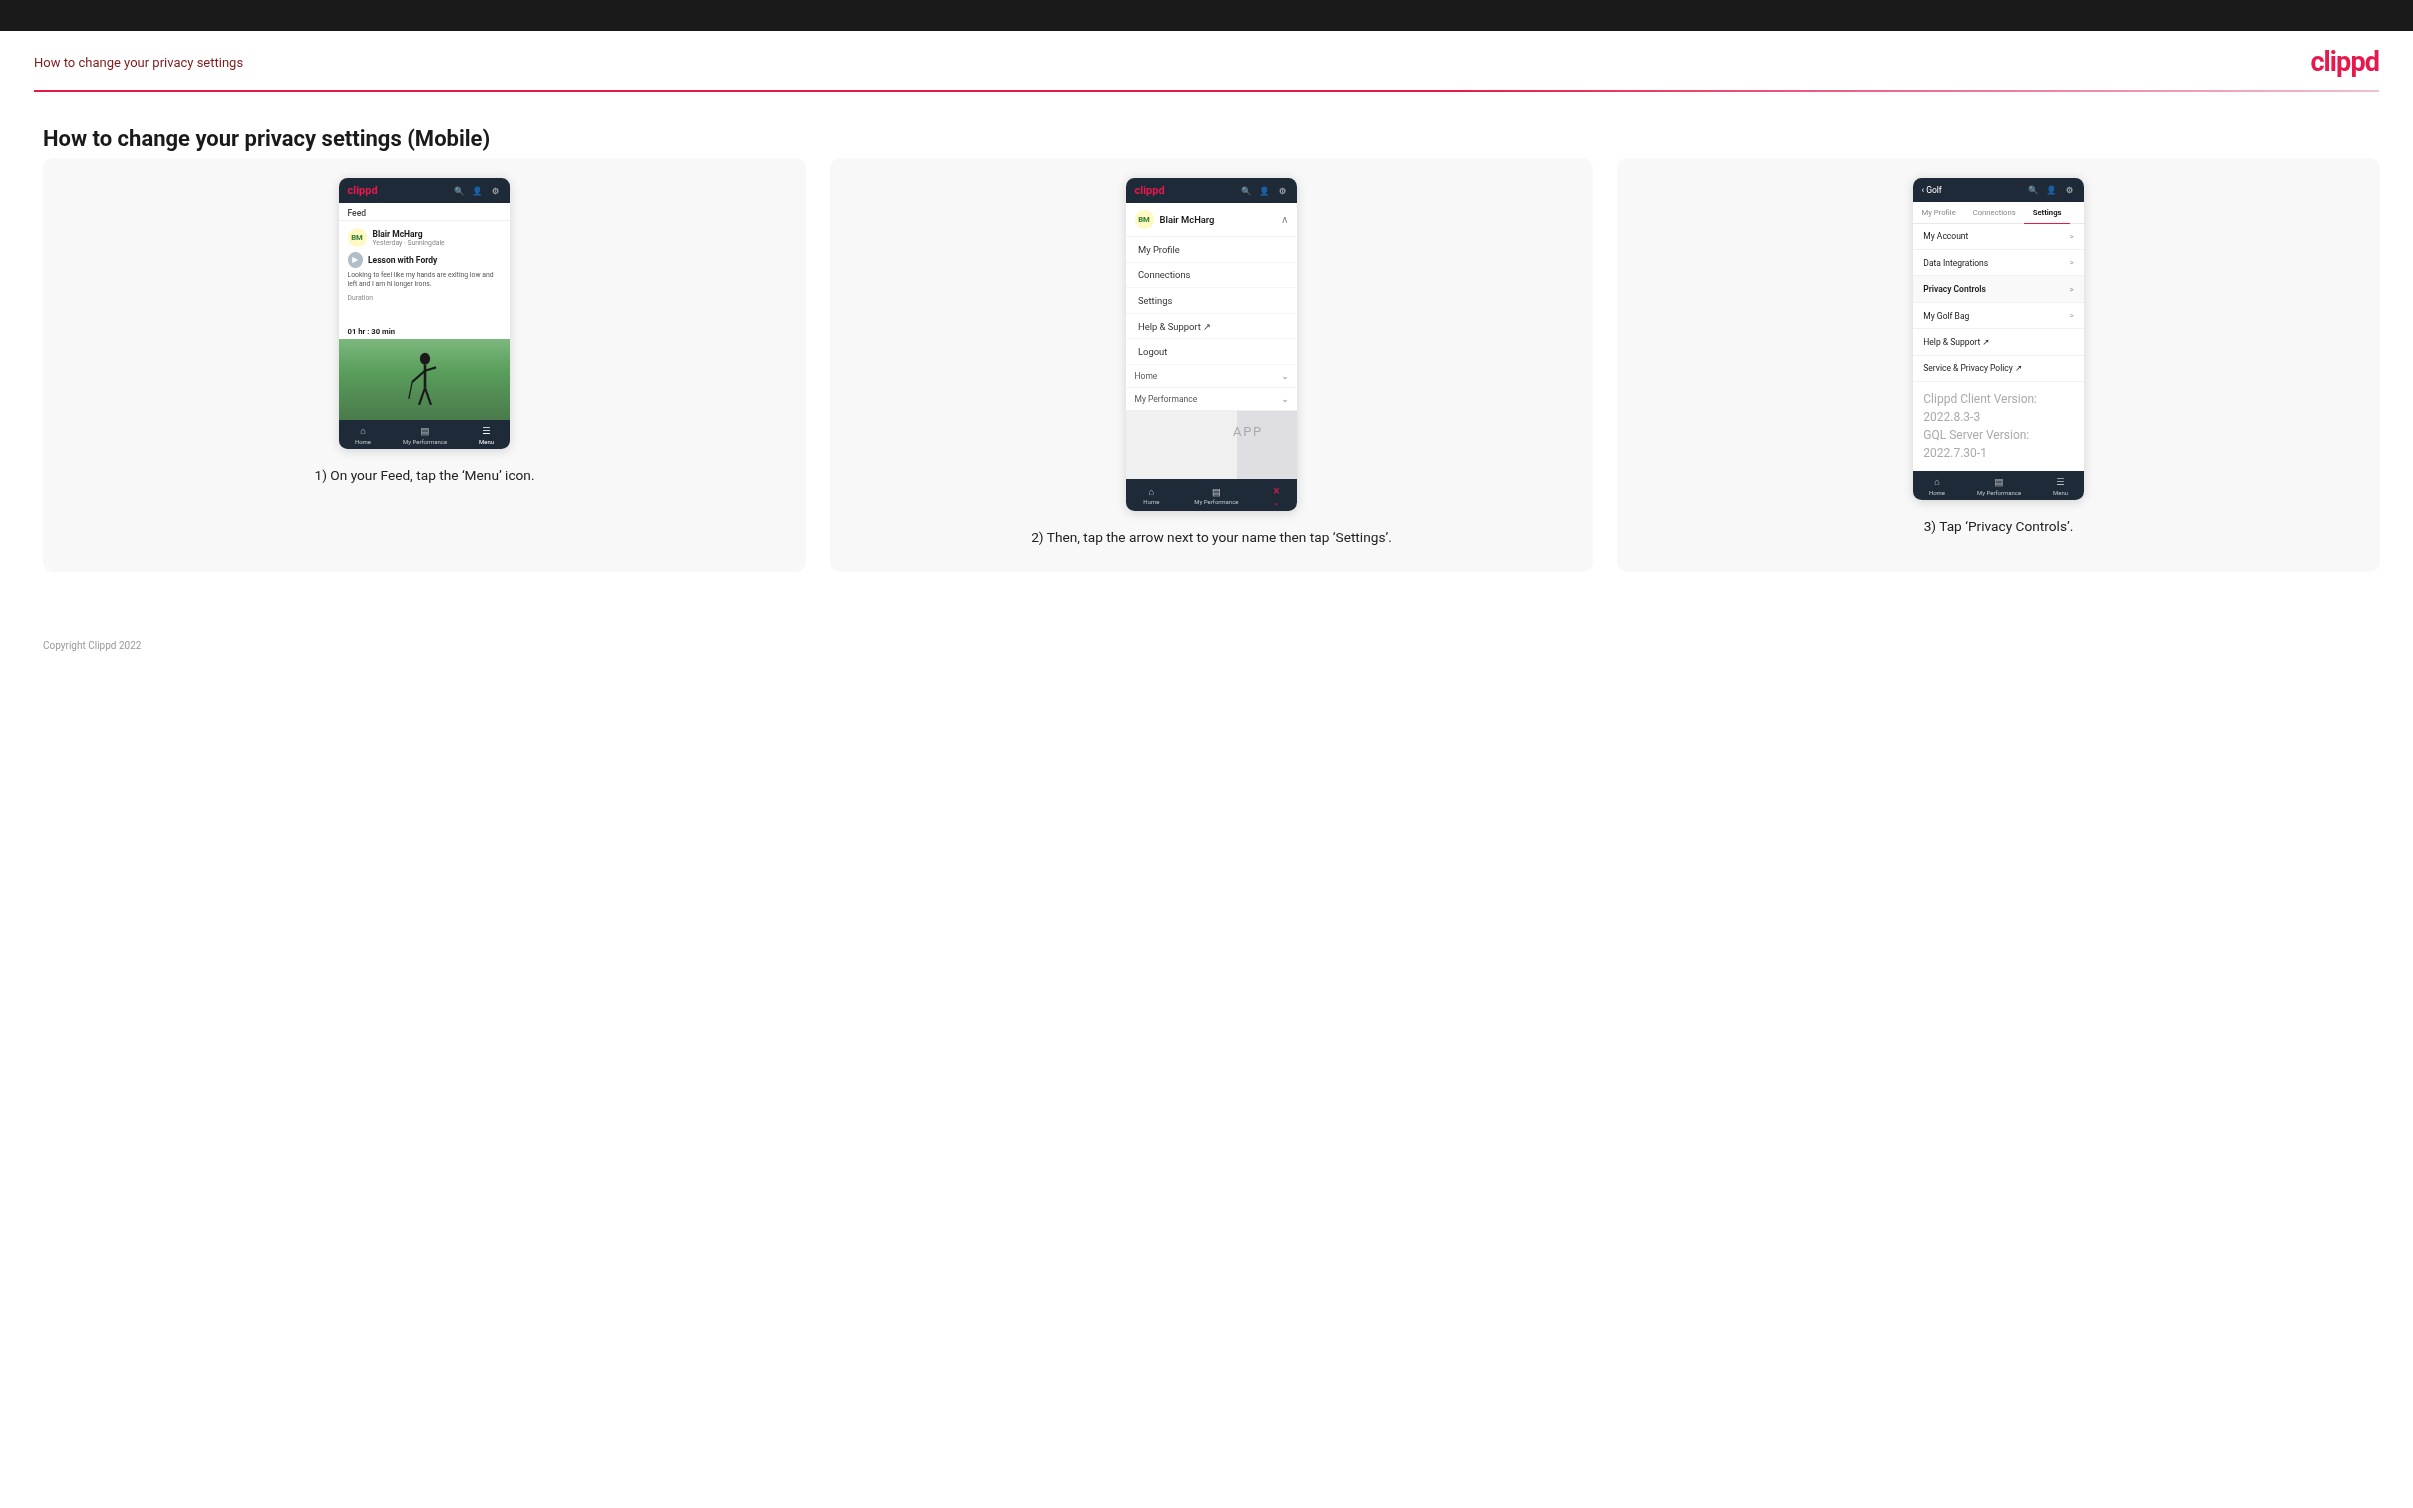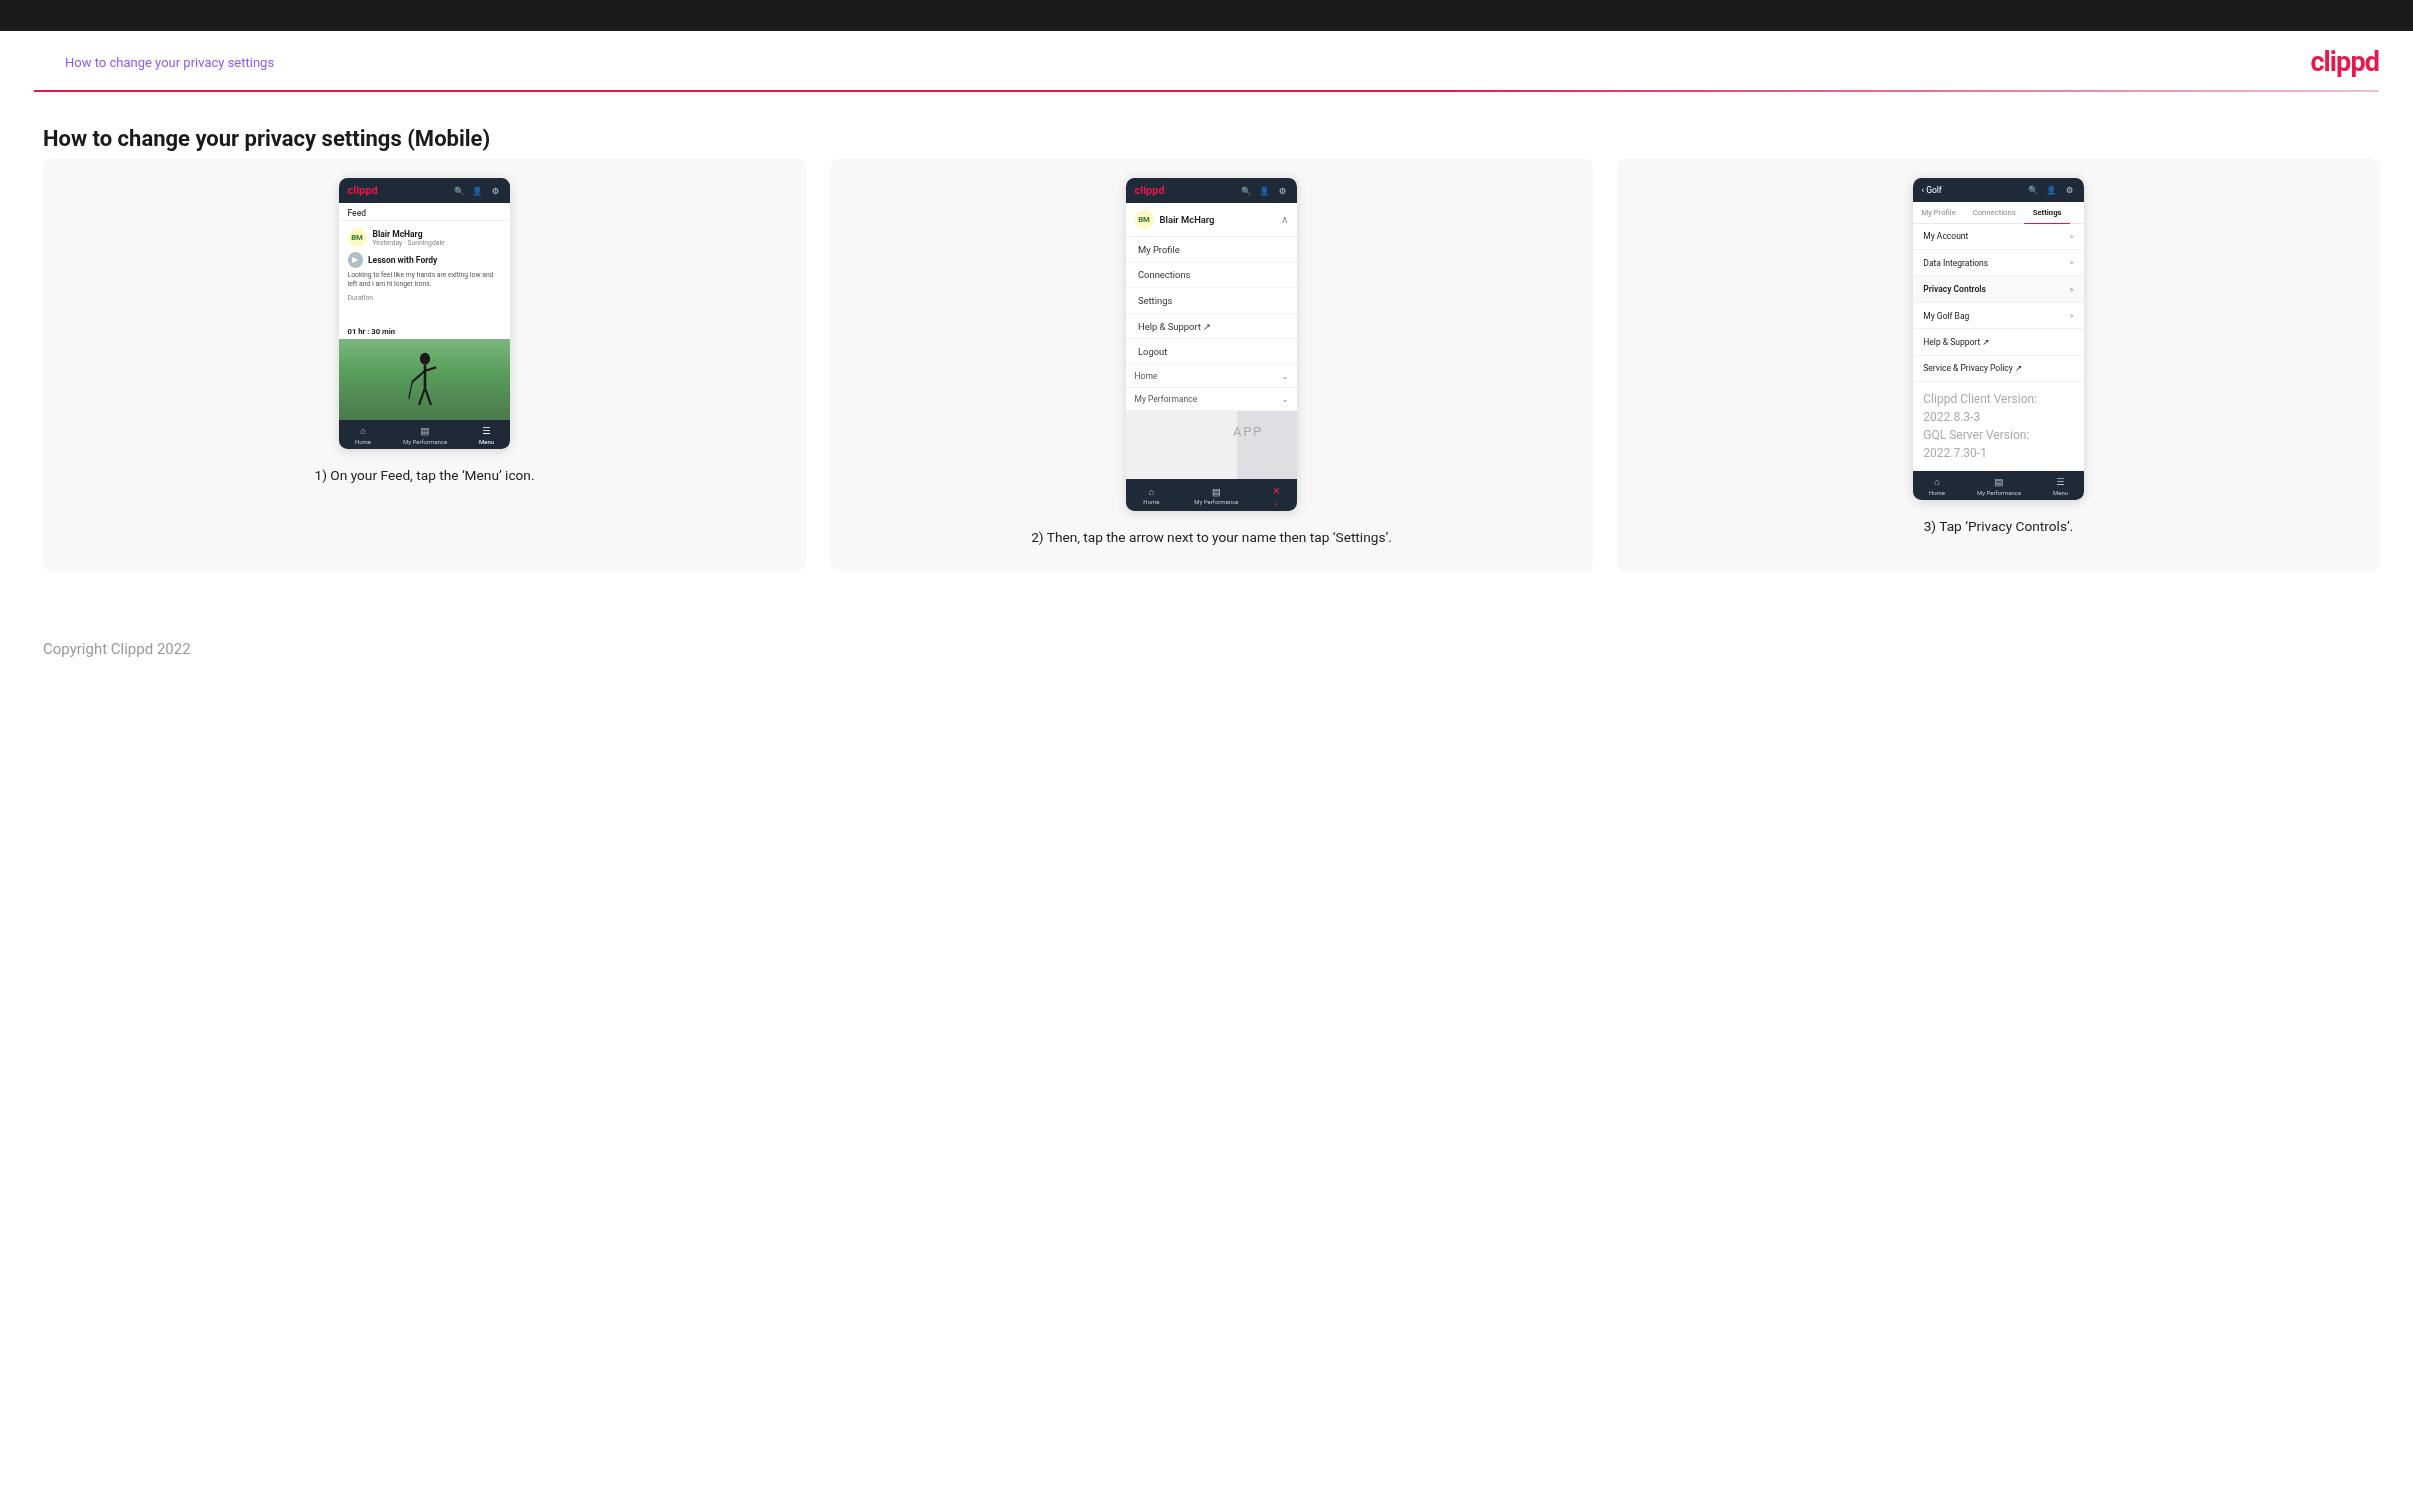--- a/index.html
+++ b/index.html
@@ -18,22 +18,21 @@
 
     
     .header {
       display: flex;
       align-items: center;
       justify-content: space-between;
       padding: 15.4px 34px 12px 34px;
     }
     .header-title {
       font-size: 13px;
-      color: #8b5cf6;
-      margin-left: 31px;
+      color: #7f1d1d;
     }
     .logo {
       font-size: 27px;
       font-weight: 700;
       color: #e8184d;
       letter-spacing: -0.9px;
     }
 
     
     .divider {
@@ -290,21 +289,21 @@
     .settings-footer {
       padding: 8.5px 10.3px;
       font-size: 12px;
       color: #aaa;
       line-height: 1.5;
     }
 
     
     .page-footer {
       padding: 17px 66px 26px 43px;
-      font-size: 15px;
+      font-size: 10px;
       color: #999;
     }
 
     
     .blurred-side {
       position: absolute;
       top: 0; right: 0;
       width: 35%;
       height: 100%;
       background: rgba(200,200,210,0.45);

